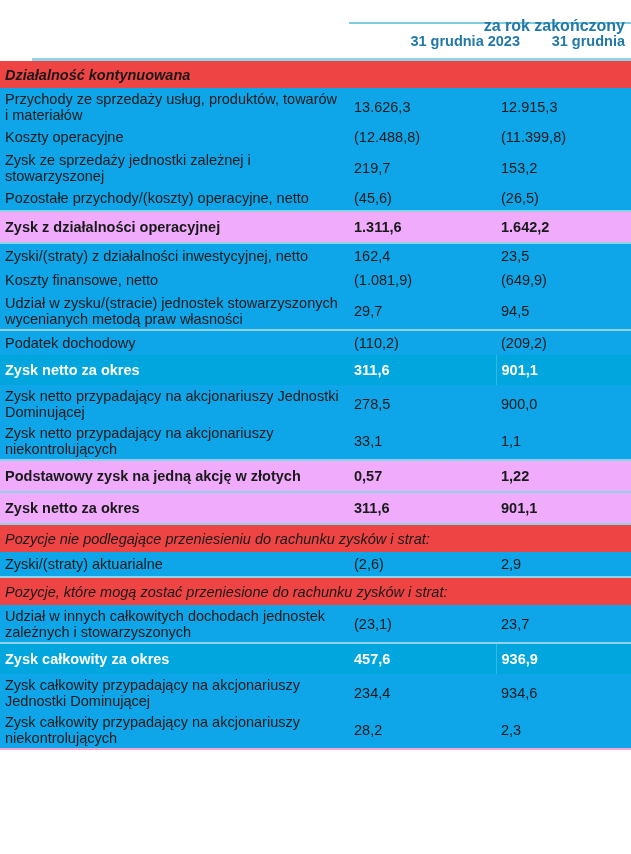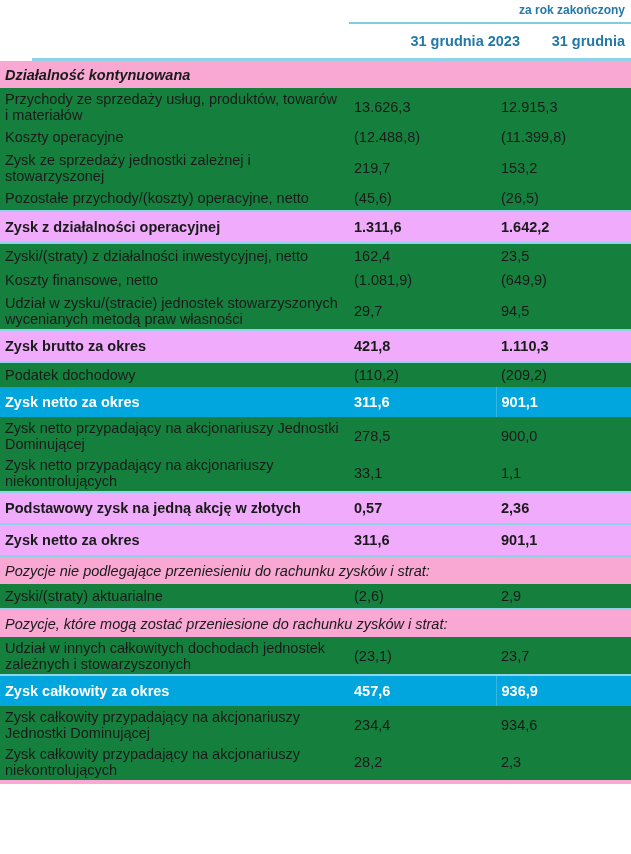--- a/index.html
+++ b/index.html
@@ -23,24 +23,24 @@
       top: 0;
       height: 24px;
       border-bottom: 2px solid #7fcbe0;
       text-align: right;
       box-sizing: border-box;
     }
     .hdr1 span {
       display: inline-block;
       color: #2279a8;
       font-weight: bold;
-      font-size: 12px;
+      font-size: 16px;
       line-height: 20px;
       padding-right: 6px;
-      padding-top: 0px;
+      padding-top: 16px;
     }
     .hdr2 {
       position: absolute;
       left: 0;
       right: 0;
       top: 26px;
       height: 32px;
       border-bottom: 3px solid #8fd3e8;
       display: flex;
       box-sizing: content-box;
@@ -73,41 +73,41 @@
       vertical-align: middle;
       line-height: 16px;
       font-size: 14.5px;
     }
     table.fin td.num {
       padding-right: 8px;
       white-space: nowrap;
     }
     table.fin td.num.last { padding-right: 6px; }
     tr.section td {
-      background: #f9a8d4;
+      background: #ef4444;
       font-style: italic;
       height: 27px;
     }
     tr.section.bold td { font-weight: bold; }
-    tr.data td { height: 24px; background: #15803d; }
+    tr.data td { height: 24px; background: #0ea5e9; }
     tr.data.two td { height: 37px; }
     tr.total td {
       font-weight: bold;
       height: 30px;
       background: #f0abfc;
     }
     tr.blue td {
       background: #00a6dd;
       color: #ffffff;
       font-weight: bold;
       height: 30px;
     }
     tr.blue td.num.first { border-right: 1px solid #33b8e4; }
     tr.bb td { border-bottom: 2px solid #8fd3e8; margin-left: 36px; }
-    tr.bblast td { border-bottom: 4px solid #f9a8d4; margin-left: 32px; }
+    tr.bblast td { border-bottom: 2px solid #f9a8d4; margin-left: 32px; }
   </style>
 </head>
 <body>
 
 <div class="hdr1">
   <span>za rok zakończony</span>
 </div>
 <div class="hdr2">
   <div class="lbl"></div>
   <div class="c1">31 grudnia 2023</div>
@@ -159,25 +159,20 @@
     <tr class="data">
       <td>Koszty finansowe, netto</td>
       <td class="num first">(1.081,9)</td>
       <td class="num last">(649,9)</td>
     </tr>
     <tr class="data two bb">
       <td>Udział w zysku/(stracie) jednostek stowarzyszonych wycenianych metodą praw własności</td>
       <td class="num first">29,7</td>
       <td class="num last">94,5</td>
     </tr>
-    <tr class="total bb">
-      <td>Zysk brutto za okres</td>
-      <td class="num first">421,8</td>
-      <td class="num last">1.110,3</td>
-    </tr>
     <tr class="data">
       <td>Podatek dochodowy</td>
       <td class="num first">(110,2)</td>
       <td class="num last">(209,2)</td>
     </tr>
     <tr class="blue">
       <td>Zysk netto za okres</td>
       <td class="num first">311,6</td>
       <td class="num last">901,1</td>
     </tr>
@@ -187,21 +182,21 @@
       <td class="num last">900,0</td>
     </tr>
     <tr class="data two bb">
       <td>Zysk netto przypadający na akcjonariuszy niekontrolujących</td>
       <td class="num first">33,1</td>
       <td class="num last">1,1</td>
     </tr>
     <tr class="total bb">
       <td>Podstawowy zysk na jedną akcję w złotych</td>
       <td class="num first">0,57</td>
-      <td class="num last">2,36</td>
+      <td class="num last">1,22</td>
     </tr>
     <tr class="total bb">
       <td>Zysk netto za okres</td>
       <td class="num first">311,6</td>
       <td class="num last">901,1</td>
     </tr>
     <tr class="section">
       <td colspan="3">Pozycje nie podlegające przeniesieniu do rachunku zysków i strat:</td>
     </tr>
     <tr class="data bb">

